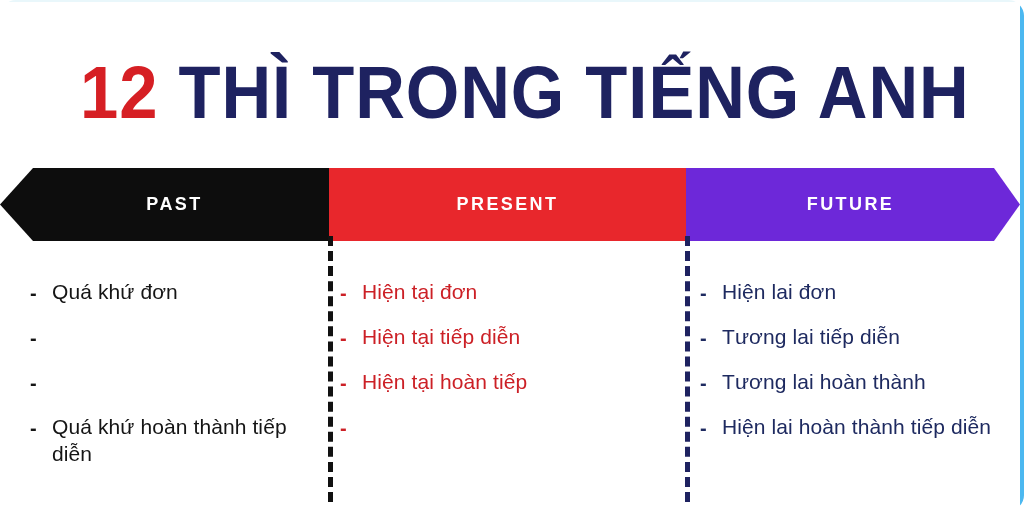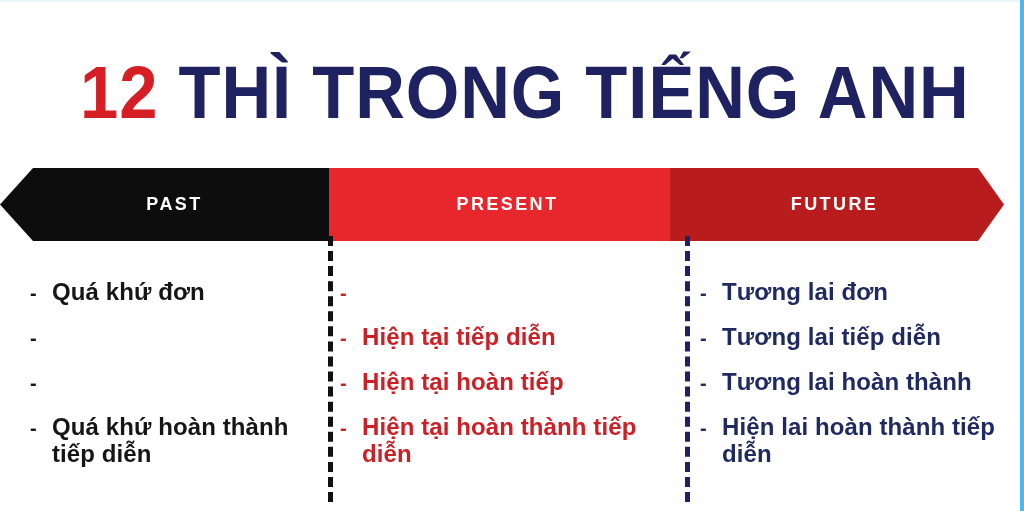--- a/index.html
+++ b/index.html
@@ -10,20 +10,21 @@
   body {
     font-family: "Liberation Sans", sans-serif;
   }
   #page {
     position: relative;
     width: 1024px;
     height: 511px;
     background: #ffffff;
     overflow: hidden;
     box-sizing: border-box;
+    border-radius: 16px;
   }
   
   .edge-top {
     position: absolute;
     left: 0; top: 0;
     width: 1024px; height: 2px;
     background: #e9f7fb;
   }
   .edge-right {
     position: absolute;
@@ -80,23 +81,23 @@
     clip-path: polygon(33px 0, 329px 0, 329px 73px, 33px 73px, 0 36.5px);
     padding-left: 20px;
     box-sizing: border-box;
   }
   .seg-present {
     left: 329px;
     width: 357px;
     background: #e8272c;
   }
   .seg-future {
-    left: 670px;
+    left: 686px;
     width: 334px;
-    background: #b91c1c;
+    background: #6d28d9;
     clip-path: polygon(0 0, 308px 0, 334px 36.5px, 308px 73px, 0 73px);
     padding-right: 5px;
     box-sizing: border-box;
   }
 
   
   .divider {
     position: absolute;
     top: 236px;
     width: 0;
@@ -122,22 +123,22 @@
     min-height: 32px;
   }
   .dash {
     width: 22px;
     flex: 0 0 22px;
     font-size: 20px;
     font-weight: bold;
     line-height: 30px;
   }
   .item-text {
-    font-size: 24px;
-    font-weight: bold;
+    font-size: 21px;
+    font-weight: normal;
     line-height: 27px;
     letter-spacing: 0.1px;
   }
   .col-past .dash, .col-past .item-text { color: #151515; }
   .col-present .dash, .col-present .item-text { color: #cc2026; }
   .col-future .dash, .col-future .item-text { color: #1e2a60; }
 </style>
 </head>
 <body>
 
@@ -178,39 +179,39 @@
     </div>
     <div class="item">
       <span class="dash">-</span>
       <span class="item-text">Quá khứ hoàn thành tiếp diễn</span>
     </div>
   </div>
 
   <div class="col col-present">
     <div class="item">
       <span class="dash">-</span>
+      <span class="item-text">Hiện tại đơn</span>
     </div>
     <div class="item">
       <span class="dash">-</span>
       <span class="item-text">Hiện tại tiếp diễn</span>
     </div>
     <div class="item">
       <span class="dash">-</span>
       <span class="item-text">Hiện tại hoàn tiếp</span>
     </div>
     <div class="item">
       <span class="dash">-</span>
-      <span class="item-text">Hiện tại hoàn thành tiếp diễn</span>
     </div>
   </div>
 
   <div class="col col-future">
     <div class="item">
       <span class="dash">-</span>
-      <span class="item-text">Tương lai đơn</span>
+      <span class="item-text">Hiện lai đơn</span>
     </div>
     <div class="item">
       <span class="dash">-</span>
       <span class="item-text">Tương lai tiếp diễn</span>
     </div>
     <div class="item">
       <span class="dash">-</span>
       <span class="item-text">Tương lai hoàn thành</span>
     </div>
     <div class="item">

